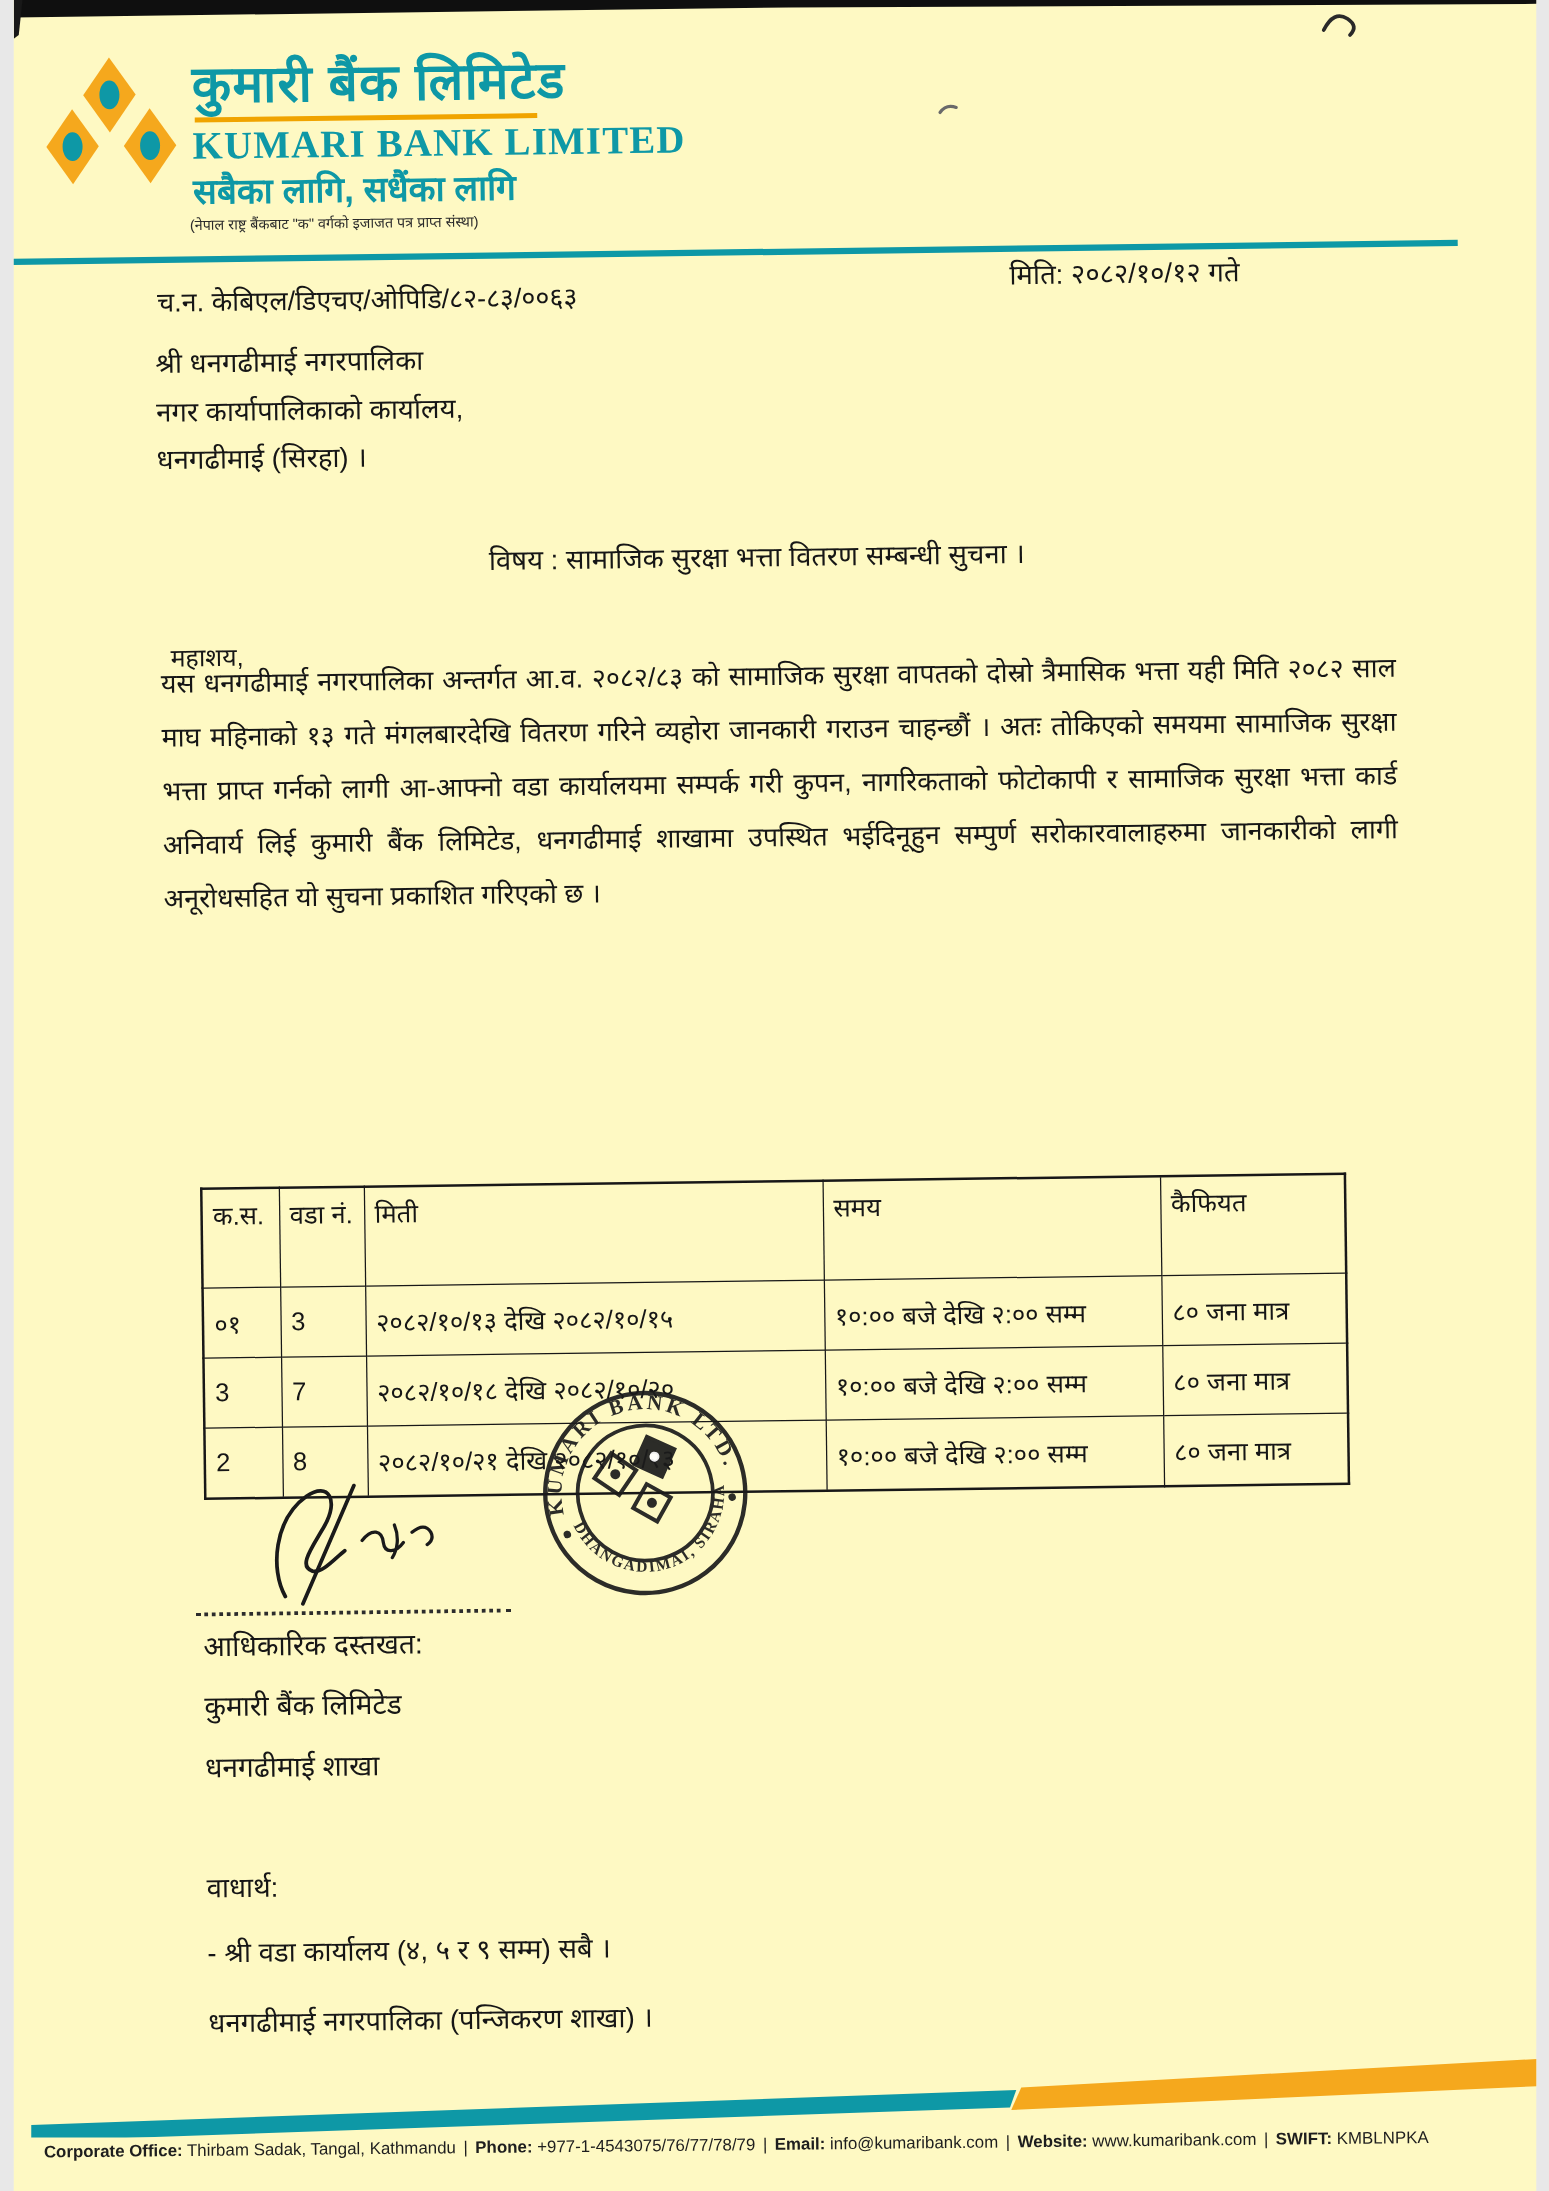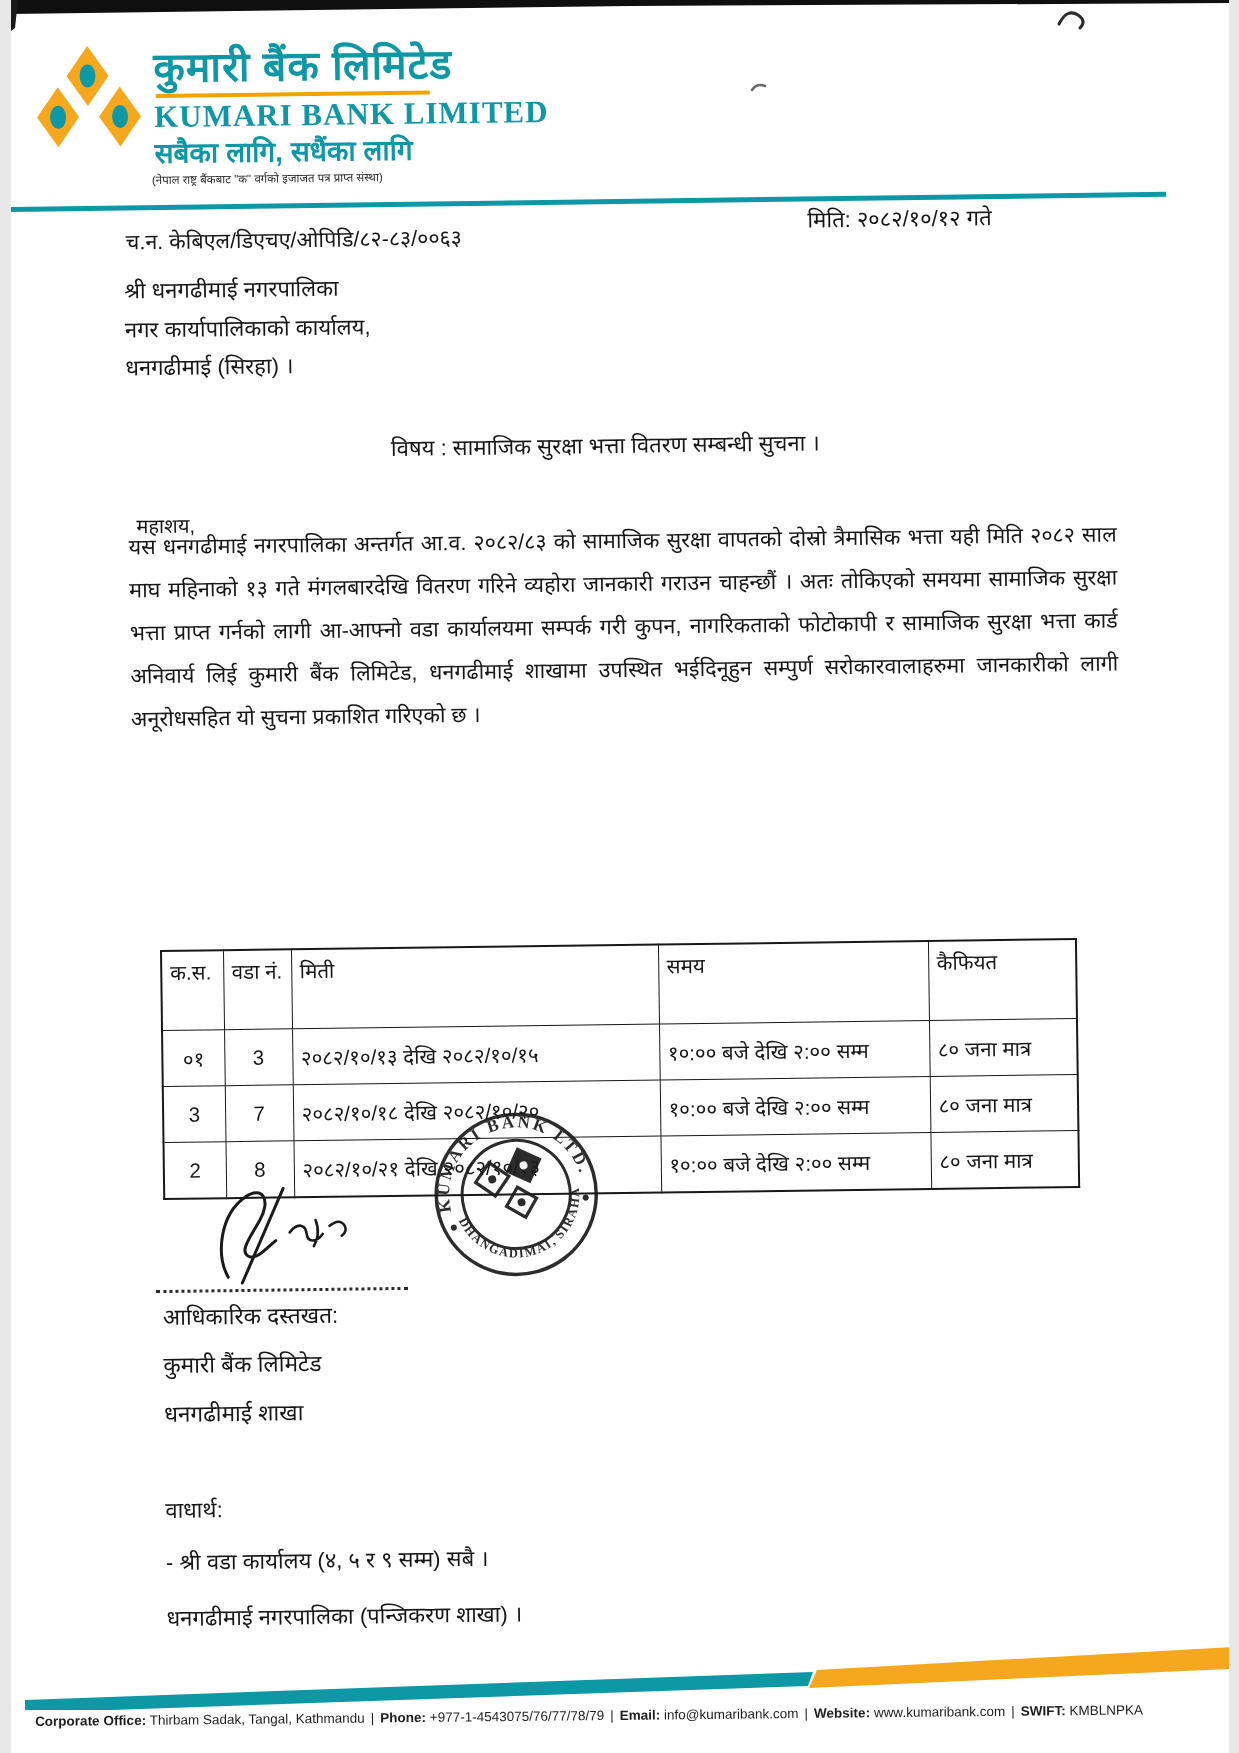--- a/index.html
+++ b/index.html
@@ -1,18 +1,18 @@
 <!DOCTYPE html>
 <html><head>
 <meta charset="utf-8">
 <style>
   html,body{margin:0;padding:0;background:#e8e8e8;}
   .page{
     position:relative; width:1218px; height:1753px; margin:0 auto;
-    background:#ffffff; overflow:hidden;
+    background:#fef9c3; overflow:hidden;
     font-family:"Liberation Sans","DejaVu Sans",sans-serif;
     color:#161616;
   }
   .abs{position:absolute;}
   
   .content{position:absolute; inset:0; transform:rotate(-0.75deg); transform-origin:0px 876px;}
 
   
   .brand-nepali{left:153px; top:40px; font-size:41px; font-weight:bold; color:#0e98a6; letter-spacing:1px;}
   .brand-underline{left:155px; top:96px; width:274px; height:4px; background:#f0a400;}
@@ -37,21 +37,21 @@
   
   table.sched{
     position:absolute; left:148px; top:952px;
     border-collapse:collapse; border:2.5px solid #181818;
     font-size:20.5px; color:#161616; table-layout:fixed;
   }
   table.sched th, table.sched td{border:1.8px solid #181818; overflow:hidden;}
   table.sched th{font-weight:normal; text-align:left; vertical-align:top; padding:6px 8px; height:66px;}
   table.sched td{vertical-align:middle; padding:4px 8px; height:47px;}
   .c-sn{width:62px;} .c-ward{width:68px;} .c-date{width:367px;} .c-time{width:270px;} .c-note{width:148px;}
-  td.num{padding-left:14px;text-align:center;}
+  td.num{padding-left:14px;}
 
   
   .sig-squiggle{left:182px; top:1188px;}
   .dotline{left:140px; top:1270px; width:252px; height:22px; border-bottom:3.5px dotted #2c2c2c;}
   .sig-label{left:146px; font-size:22.5px;}
   .s1{top:1303px;} .s2{top:1351px;} .s3{top:1400px;}
 
   
   .stamp{left:410px; top:1110px; width:182px; height:182px; transform:rotate(-15deg); opacity:.92;}
   .stamp text{font-family:"Liberation Serif","DejaVu Serif",serif; fill:#1b1b1b;}

